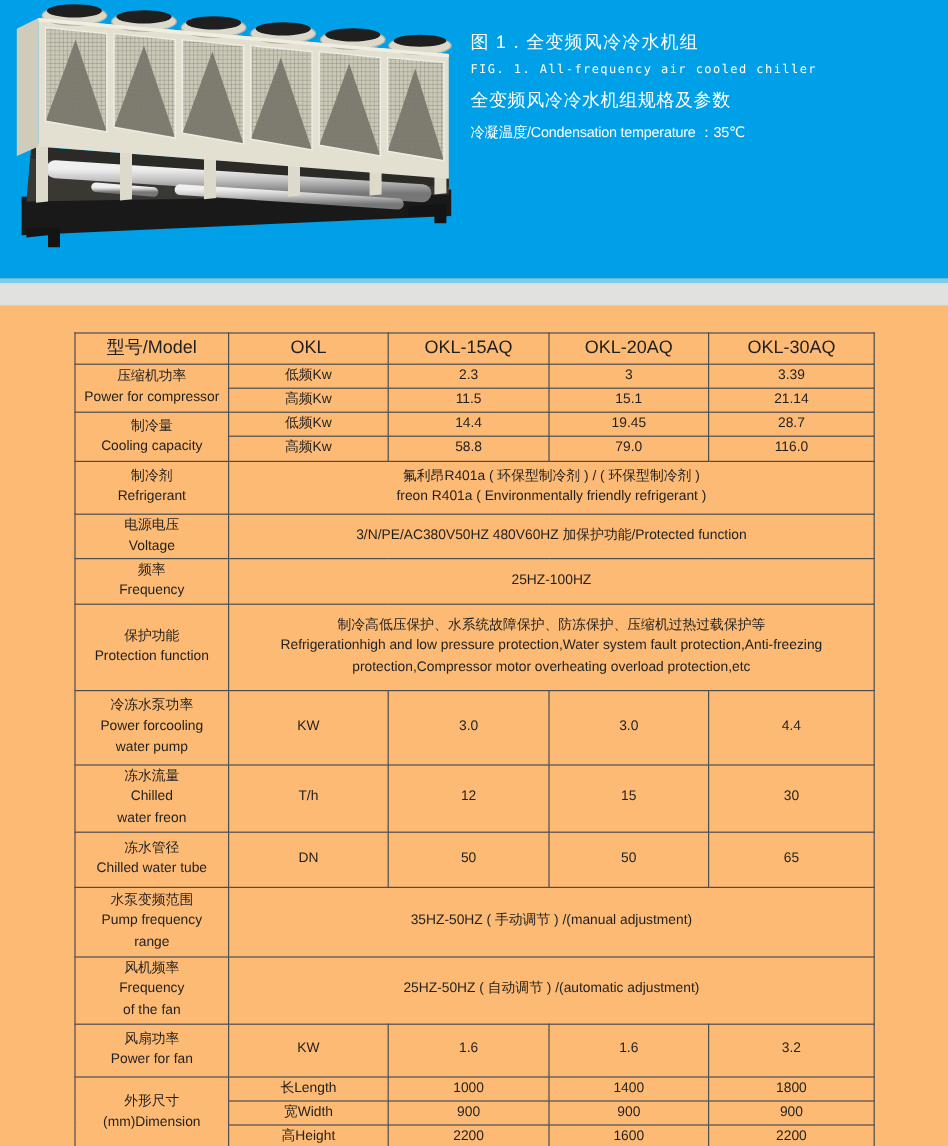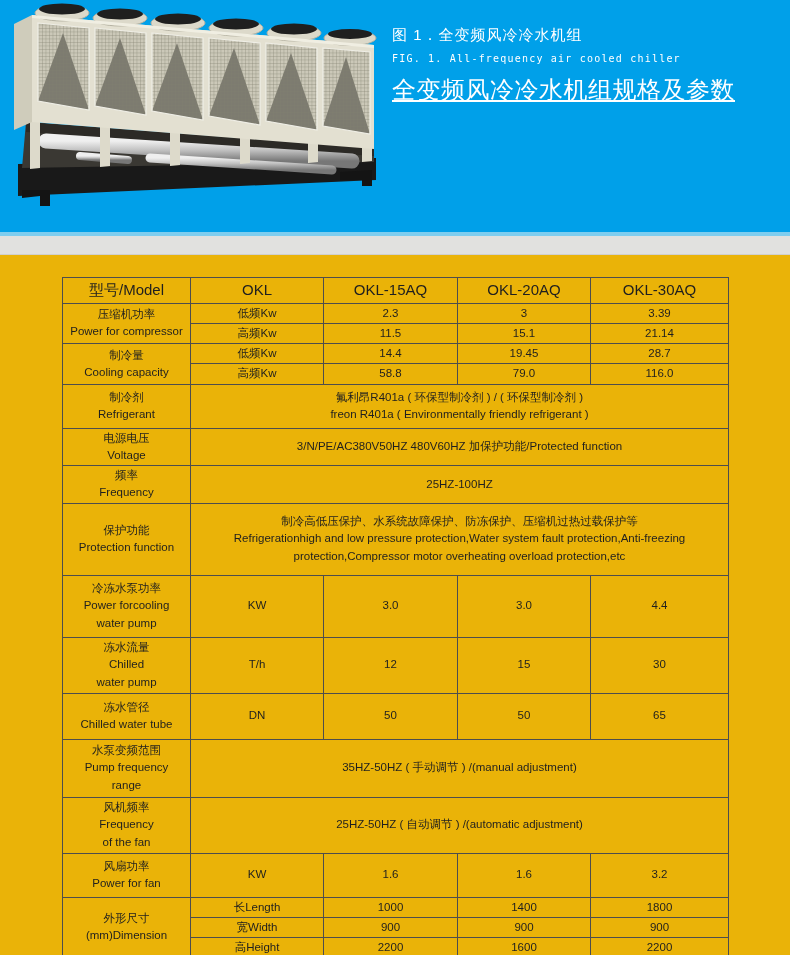--- a/index.html
+++ b/index.html
@@ -1,25 +1,25 @@
 <!DOCTYPE html>
 <html style="--hero_bg: #00A0E9; --hero_strip: #7ECDEF; --band: #E1E1DF; --table_border: #4D4D4D; --text_dark: #1F1F1F; --machine_body: #E3E0D1; --machine_mesh: #CBC8B8; --machine_base: #191919; --pipe_silver: #C9C9C9;"><head>
 <meta charset="utf-8">
 <style>
   html,body{margin:0;padding:0;}
   body{font-family:"Liberation Sans","DejaVu Sans",sans-serif;background:#fff;}
-  .page{position:relative;width:790px;height:955px;background:#eab308;overflow:hidden;}
+  .page{position:relative;width:790px;height:955px;background:#fdba74;overflow:hidden;}
 
   
   .hero{position:relative;width:790px;height:232px;background:var(--hero_bg,#00A0E9);}
   .photo-wrap{position:absolute;left:0;top:0;width:390px;height:232px;}
   .hero-text{position:absolute;left:392px;top:26px;width:394px;color:#fff;}
   .cap-zh{font-size:15px;letter-spacing:1px;margin-bottom:8px;white-space:nowrap;}
   .cap-en{font-family:"DejaVu Sans Mono","Liberation Mono",monospace;font-size:10px;letter-spacing:1.2px;margin-bottom:10px;white-space:nowrap;}
-  .title-zh{font-size:24px;letter-spacing:0.5px;margin-bottom:9px;white-space:nowrap;text-decoration:underline;}
+  .title-zh{font-size:15px;letter-spacing:0.5px;margin-bottom:9px;white-space:nowrap;}
   .sub{font-size:11px;letter-spacing:-0.2px;line-height:17px;white-space:nowrap;}
   .sub-mid{font-size:11.5px;}
   .sub-last{margin-top:7px;font-size:12px;}
 
   .strip{width:790px;height:4px;background:var(--hero_strip,#7ECDEF);}
   .band{width:790px;height:19px;background:var(--band,#E1E1DF);border-bottom:1px solid #d0d0ce;box-sizing:border-box;}
 
   
   .table-area{padding:22px 0 0 62px;}
   table{border-collapse:collapse;table-layout:fixed;width:666px;color:var(--text_dark,#1F1F1F);}
@@ -119,20 +119,21 @@
         </g>
 
         <polygon points="32,15 374,45 374,48 32,18" fill="#F0EEE2"></polygon>
       </svg>
     </div>
 
     <div class="hero-text">
       <div class="cap-zh">图 1．全变频风冷冷水机组</div>
       <div class="cap-en">FIG. 1. All-frequency air cooled chiller</div>
       <div class="title-zh">全变频风冷冷水机组规格及参数</div>
+      <div class="sub sub-last">冷凝温度/Condensation temperature ：35℃</div>
     </div>
   </header>
 
   <div class="strip"></div>
   <div class="band"></div>
 
   <main class="table-area">
     <table id="spec-table">
       <colgroup>
         <col class="c1">
@@ -204,21 +205,21 @@
 Power forcooling
 water pump</td>
             <td>KW</td>
             <td>3.0</td>
             <td>3.0</td>
             <td>4.4</td>
           </tr>
           <tr style="height: 56px;">
             <td>冻水流量
 Chilled
-water pump</td>
+water freon</td>
             <td>T/h</td>
             <td>12</td>
             <td>15</td>
             <td>30</td>
           </tr>
           <tr style="height: 46px;">
             <td>冻水管径
 Chilled water tube</td>
             <td>DN</td>
             <td>50</td>

